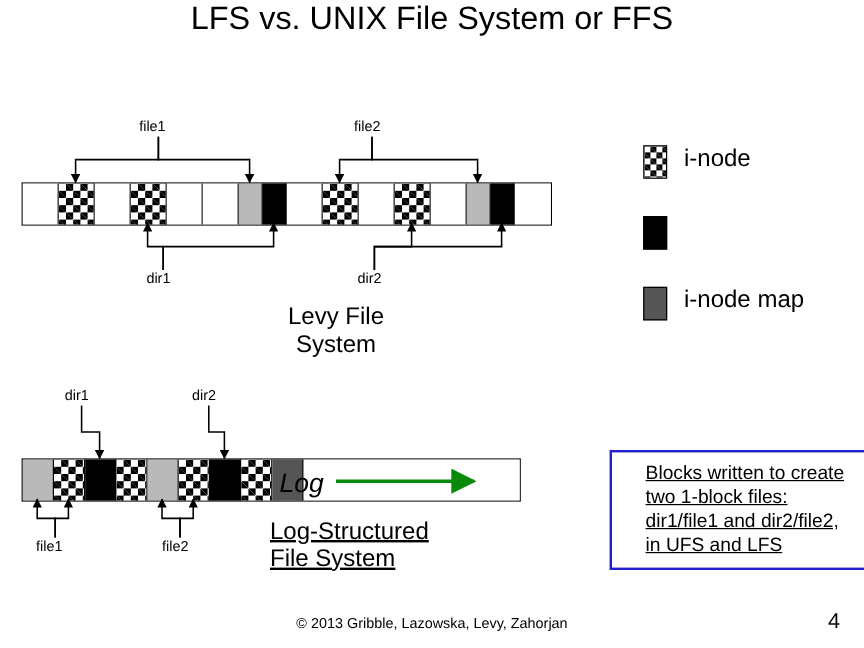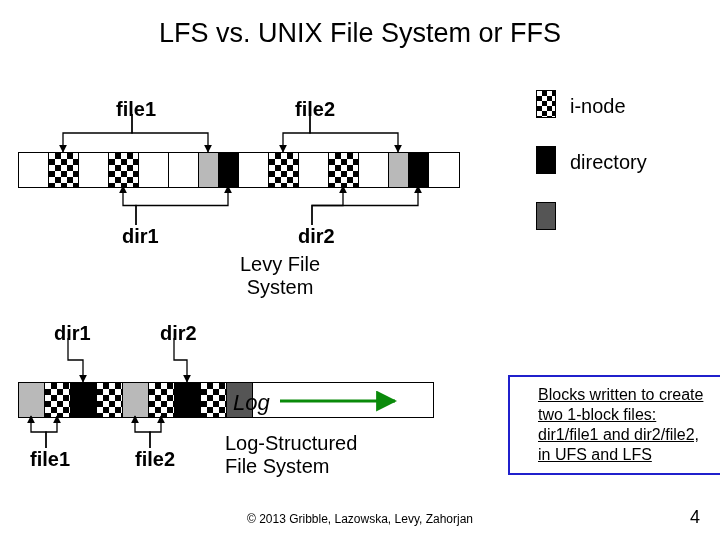--- a/index.html
+++ b/index.html
@@ -8,21 +8,20 @@
     width: 720px;
     height: 540px;
     font-family: Arial, Helvetica, sans-serif;
     background: #fff;
     position: relative;
     color: #000;
   }
   .title {
     text-align: center;
     font-size: 27px;
-    padding-top: 18px;
   }
   .blocks-row {
     display: flex;
     position: absolute;
     border: 1px solid #000;
   }
   .block {
     height: 34px;
     border-right: 1px solid #000;
     box-sizing: border-box;
@@ -39,39 +38,38 @@
       linear-gradient(45deg,#000 25%,#fff 25%,#fff 75%,#000 75%);
     background-size: 12px 12px;
     background-position: 0 0, 6px 6px;
   }
   .legend {
     position: absolute;
     left: 536px;
     top: 90px;
     font-size: 20px;
   }
-  .legend .row { display:flex; align-items:flex-end; margin-bottom: 28px; }
+  .legend .row { display:flex; align-items:flex-start; margin-bottom: 28px; margin-top: 31px; }
   .legend .sw {
     width: 20px; height: 28px; border:1px solid #000; margin-right: 14px;
     box-sizing: border-box;
   }
   .legend .sw.check {
     background-image:
       linear-gradient(45deg,#000 25%,transparent 25%,transparent 75%,#000 75%),
       linear-gradient(45deg,#000 25%,#fff 25%,#fff 75%,#000 75%);
     background-size: 10px 10px;
     background-position: 0 0, 5px 5px;
   }
   .legend .sw.black { background:#000; }
   .legend .sw.grey  { background:#b9b9b9; }
   .legend .sw.dark  { background:#555; }
   .lbl {
     position:absolute;
-    font-size: 20px;
-    font-weight: bold;
+    font-size: 12px;
   }
   .caption {
     position:absolute;
     font-size: 20px;
     text-align: center;
   }
   .notebox {
     position:absolute;
     border: 2px solid #2020cc;
     padding: 8px 28px;
@@ -109,24 +107,24 @@
 
 <div class="title">LFS vs. UNIX File System or FFS</div>
 
 <div class="legend">
   <div class="row">
       <div class="sw check"></div>
       <span>i-node</span>
     </div>
   <div class="row">
       <div class="sw black"></div>
-      <span>directory</span>
     </div>
   <div class="row">
       <div class="sw dark"></div>
+      <span>i-node map</span>
     </div>
 </div>
 
 <div class="blocks-row" id="ufs-row" style="left:18px; top:152px; height:34px;">
     <div class="block white" style="width: 30px;"></div>
     <div class="block check" style="width: 30px;"></div>
     <div class="block white" style="width: 30px;"></div>
     <div class="block check" style="width: 30px;"></div>
     <div class="block white" style="width: 30px;"></div>
     <div class="block white" style="width: 30px;"></div>
@@ -163,21 +161,21 @@
     <div class="block white" style="width: 180px;"></div>
   </div>
 
 <div class="lbl" style="left:54px; top:322px;">dir1</div>
 <div class="lbl" style="left:160px; top:322px;">dir2</div>
 <div class="lbl" style="left:30px; top:448px;">file1</div>
 <div class="lbl" style="left:135px; top:448px;">file2</div>
 
 <div class="loglabel" style="left:233px; top:390px;font-style:italic;">Log</div>
 
-<div class="caption" style="left:225px; top:432px; text-align:left; white-space:pre-line;">Log-Structured
+<div class="caption" style="left:225px; top:432px; text-align:left; white-space:pre-line;text-decoration:underline;">Log-Structured
 File System</div>
 
 <div class="notebox" style="left:508px; top:375px;">Blocks written to create two 1-block files: dir1/file1 and dir2/file2, in UFS and LFS</div>
 
 <div class="copyright">© 2013 Gribble, Lazowska, Levy, Zahorjan</div>
 <div class="pagenum">4</div>
 
 <svg class="arrows">
   <defs>
     <marker id="arr" viewBox="0 0 10 10" refX="9" refY="5" markerWidth="6" markerHeight="6" orient="auto-start-reverse">

